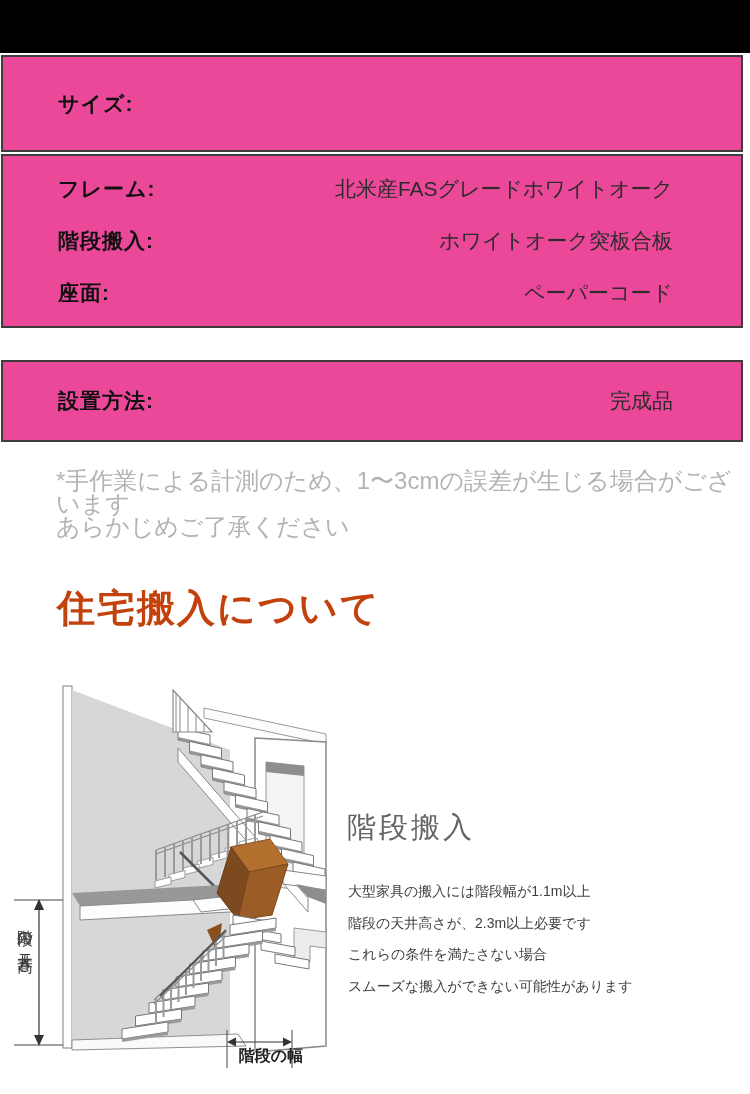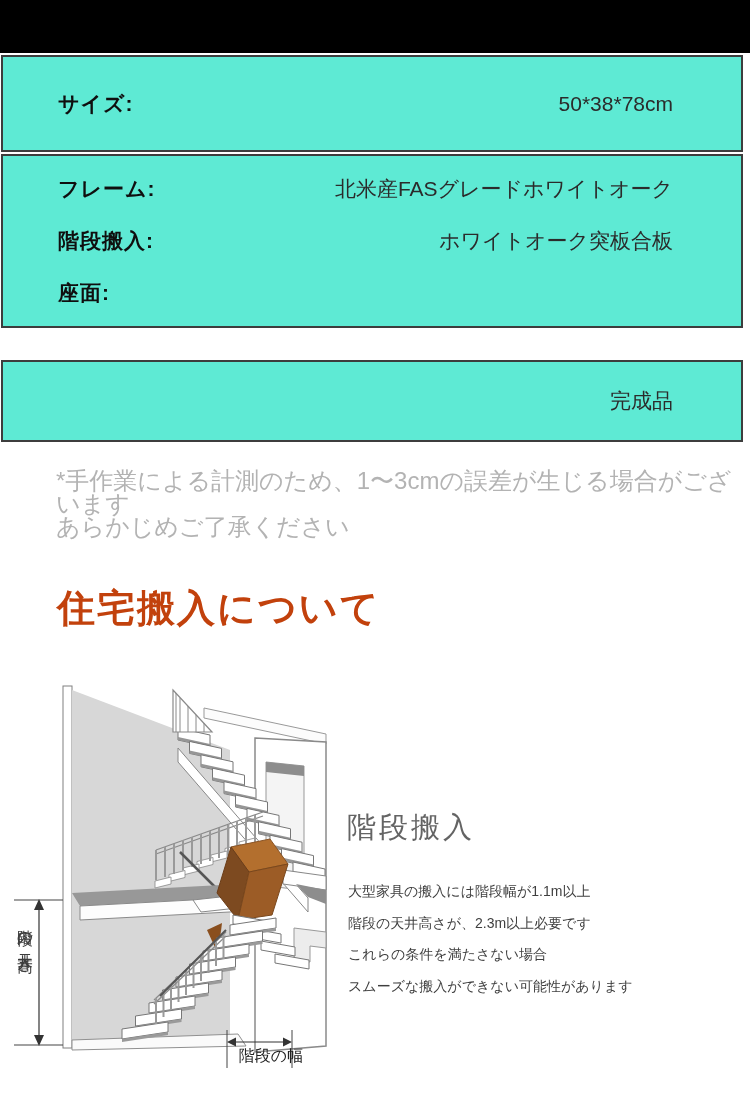--- a/index.html
+++ b/index.html
@@ -9,21 +9,21 @@
     position:relative; width:750px; height:1094px; margin:0 auto;
     background:#ffffff; overflow:hidden;
   }
   .abs { position:absolute; }
 
   
   #black-bar { left:0; top:0; width:750px; height:53px; background:#000000; }
 
   
   .spec-box {
-    left:1px; width:742px; border:2px solid #3d3d3d; background:#5eead4;
+    left:1px; width:742px; border:2px solid #3d3d3d; background:#ec4899;
     display:flex; flex-direction:column; justify-content:center;
   }
   #spec-box-1 { top:55px;  height:97px; }
   #spec-box-2 { top:154px; height:174px; gap:20px; }
   #spec-box-3 { top:360px; height:82px; }
   .spec-row {
     display:flex; align-items:center; line-height:32px;
     font-size:21px;
   }
   .spec-label {
@@ -43,57 +43,58 @@
   }
 
   
   #diagram-svg { left:8px; top:678px; }
   #ceiling-height-label {
     left:16px; top:917px; writing-mode:vertical-rl; text-orientation:upright;
     font-size:15.5px; color:#3c3c3c; letter-spacing:2px; line-height:18px;
   }
   #stair-width-label {
     left:227px; top:1046px; width:88px; text-align:center;
-    font-size:16px; color:#222222;
+    font-size:16px; color:#222222;font-weight:bold;
   }
 
   
   #stairs-title { left:347px; top:808px; font-size:29px; color:#646464; letter-spacing:3px; }
   #stairs-body { left:348px; top:876px; font-size:14px; line-height:31.5px; color:#3f3f3f; }
 </style>
 </head>
 <body>
 
 <div id="page">
 
   <div class="abs" id="black-bar"></div>
 
   <div class="abs spec-box" id="spec-box-1">
     <div class="spec-row">
       <span class="spec-label">サイズ:</span>
-      <span class="spec-value">50*38*78cm</span>
     </div>
   </div>
 
   <div class="abs spec-box" id="spec-box-2">
     <div class="spec-row">
       <span class="spec-label">フレーム:</span>
       <span class="spec-value">北米産FASグレードホワイトオーク</span>
     </div>
     <div class="spec-row">
       <span class="spec-label">階段搬入:</span>
       <span class="spec-value">ホワイトオーク突板合板</span>
     </div>
     <div class="spec-row">
       <span class="spec-label">座面:</span>
+      <span class="spec-value">ペーパーコード</span>
     </div>
   </div>
 
   <div class="abs spec-box" id="spec-box-3">
     <div class="spec-row">
+      <span class="spec-label">設置方法:</span>
       <span class="spec-value">完成品</span>
     </div>
   </div>
 
   <div class="abs" id="note">
     <div>*手作業による計測のため、1〜3cmの誤差が生じる場合がございます</div>
     <div>あらかじめご了承ください</div>
   </div>
 
   <div class="abs" id="heading">住宅搬入について</div>

